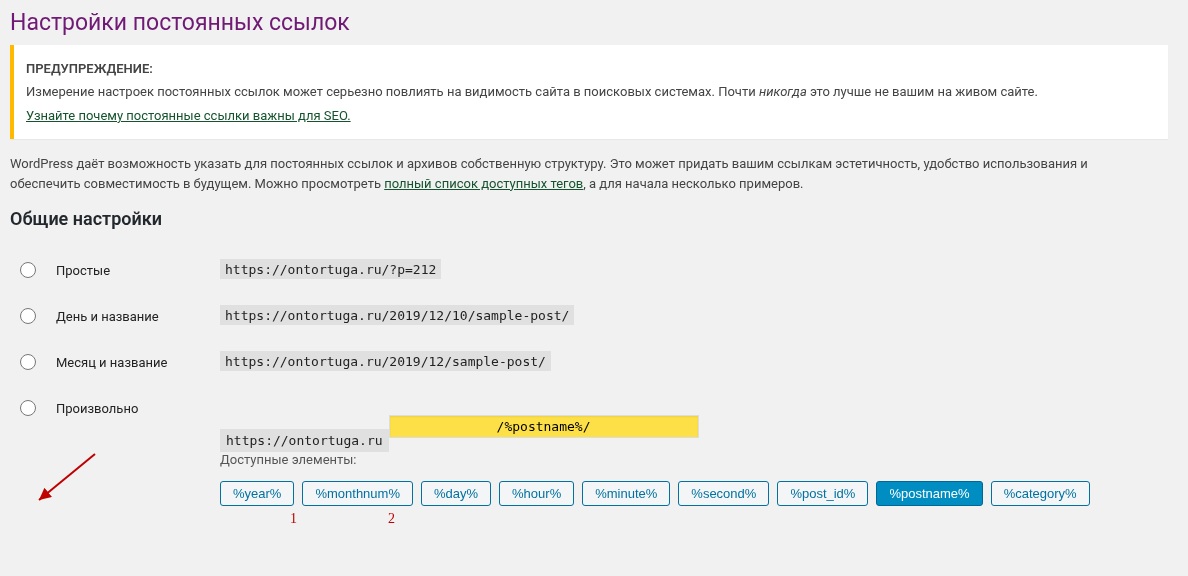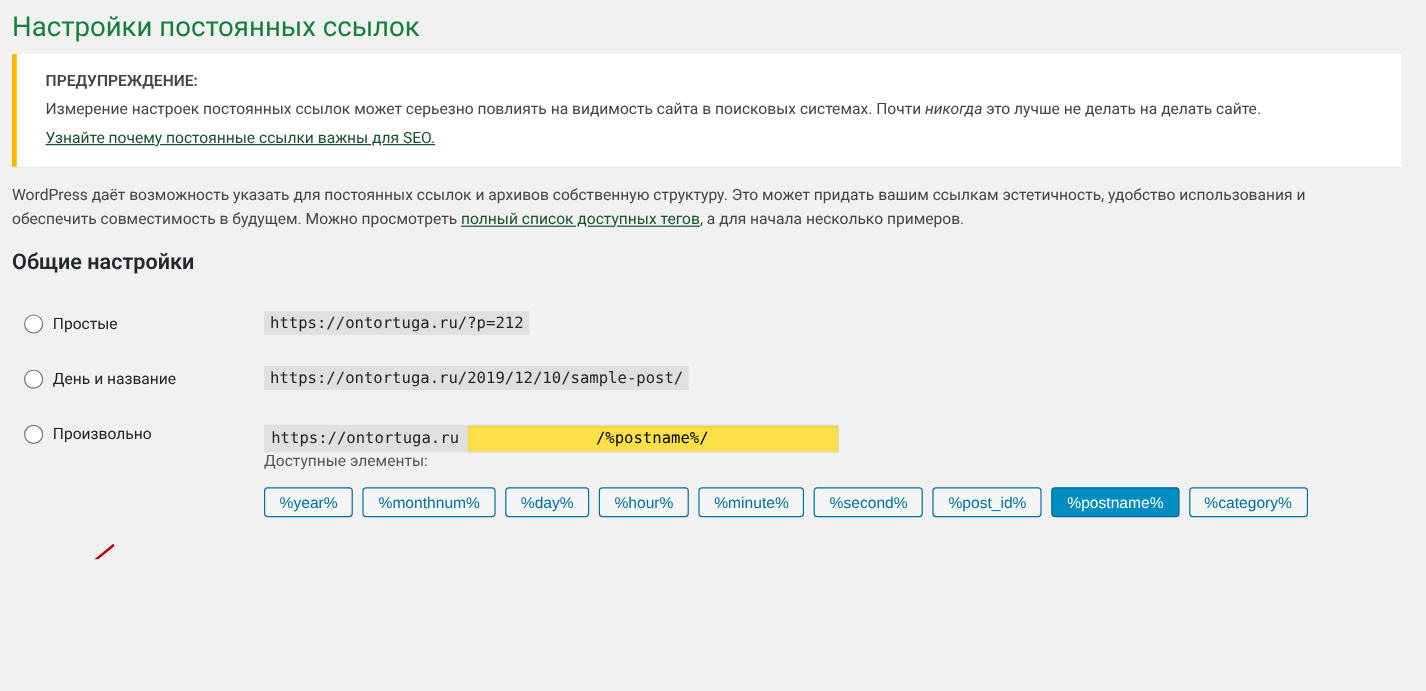--- a/index.html
+++ b/index.html
@@ -7,67 +7,68 @@
     font-family: -apple-system, BlinkMacSystemFont, "Segoe UI", Roboto, Oxygen, Ubuntu, sans-serif;
     font-size: 13px;
     color: #444;
     background: #f1f1f1;
     width: 1188px;
     padding: 0 20px 20px 10px;
   }
   h1.page-title {
     font-size: 23px;
     font-weight: 400;
-    color: #15803d;
+    color: #701a75;
     padding: 9px 0 4px 0;
   }
   .warning-box {
     background: #fff;
     border-left: 4px solid #ffba00;
     box-shadow: 0 1px 1px rgba(0,0,0,0.04);
     padding: 10px 12px;
     margin: 5px 0 15px 0;
   }
-  .warning-box p { margin: 0.3em 12px; line-height: 1.5; font-size: 13px; }
+  .warning-box p { margin: 0.3em 0; line-height: 1.5; font-size: 13px; }
   .warning-box .title { font-weight: 600; }
   .warning-box a, .intro a { color: #14532d; text-decoration: underline; }
   .warning-box em { font-style: italic; }
   .intro { margin: 0 16px 15px 0; line-height: 1.5; }
   h2.section-title {
     font-size: 18px;
     font-weight: 600;
     color: #23282d;
     margin-bottom: 18px;
   }
   .form-area { position: relative; }
   .form-table { border-collapse: collapse; width: 100%; }
   .form-table tr { }
   .form-table td, .form-table th { padding: 15px 10px; text-align: left; vertical-align: top; }
   .form-table th { width: 200px; font-weight: normal; }
-  .radio-row label { display: flex; align-items: center; gap: 8px; cursor: pointer; }
+  .radio-row label { display: flex; align-items: center; gap: 20px; cursor: pointer; }
   .radio-row input[type=radio] {
     width: 16px; height: 16px;
     accent-color: #0073aa;
   }
   .radio-row span.lbl { font-size: 13px; color: #222; }
   code.sample {
     font-family: Consolas, Monaco, monospace;
     font-size: 13px;
     background: rgba(0,0,0,0.07);
     padding: 3px 5px 2px;
     color: #222;
   }
   .custom-url-base {
     font-family: Consolas, Monaco, monospace;
     font-size: 13px;
     background: rgba(0,0,0,0.07);
     padding: 4px 6px;
     color: #222;
     display: inline-block;
     vertical-align: middle;
+    margin-top: 29px;
   }
   input.custom-url {
     font-family: Consolas, Monaco, monospace;
     font-size: 13px;
     padding: 3px 6px;
     width: 310px;
     border: 1px solid #ddd;
     background: #fde047;
     box-shadow: inset 0 1px 2px rgba(0,0,0,0.07);
     vertical-align: middle;
@@ -107,21 +108,21 @@
   .annot.n2 { left: 378px; top: 264px; }
 </style>
 </head>
 <body>
 
 <h1 class="page-title">Настройки постоянных ссылок</h1>
 
 <div class="warning-box">
   <p class="title">ПРЕДУПРЕЖДЕНИЕ:</p>
   <p>
-    <span>Измерение настроек постоянных ссылок может серьезно повлиять на видимость сайта в поисковых системах. Почти </span><em>никогда</em><span> это лучше не делать на делать сайте.</span>
+    <span>Измерение настроек постоянных ссылок может серьезно повлиять на видимость сайта в поисковых системах. Почти </span><em>никогда</em><span> это лучше не вашим на живом сайте.</span>
   </p>
   <p><a href="#">Узнайте почему постоянные ссылки важны для SEO.</a></p>
 </div>
 
 <p class="intro">
   <span>WordPress даёт возможность указать для постоянных ссылок и архивов собственную структуру. Это может придать вашим ссылкам эстетичность, удобство использования и обеспечить совместимость в будущем. Можно просмотреть </span><a href="#">полный список доступных тегов</a><span>, а для начала несколько примеров.</span>
 </p>
 
 <h2 class="section-title">Общие настройки</h2>
 
@@ -155,20 +156,29 @@
           <input type="radio" name="perm" style="">
           <span class="lbl">День и название</span>
         </label>
       </th>
       <td><code class="sample">https://ontortuga.ru/2019/12/10/sample-post/</code></td>
     </tr>
     <tr class="radio-row">
       <th>
         <label>
           <input type="radio" name="perm" style="">
+          <span class="lbl">Месяц и название</span>
+        </label>
+      </th>
+      <td><code class="sample">https://ontortuga.ru/2019/12/sample-post/</code></td>
+    </tr>
+    <tr class="radio-row">
+      <th>
+        <label>
+          <input type="radio" name="perm" style="">
           <span class="lbl">Произвольно</span>
         </label>
       </th>
       <td>
         <span class="custom-url-base">https://ontortuga.ru</span><input type="text" class="custom-url" value="/%postname%/" style="">
         <div class="available-label">Доступные элементы:</div>
         <div class="tags">
           <button type="button" class="tag-btn">%year%</button>
           <button type="button" class="tag-btn">%monthnum%</button>
           <button type="button" class="tag-btn">%day%</button>

